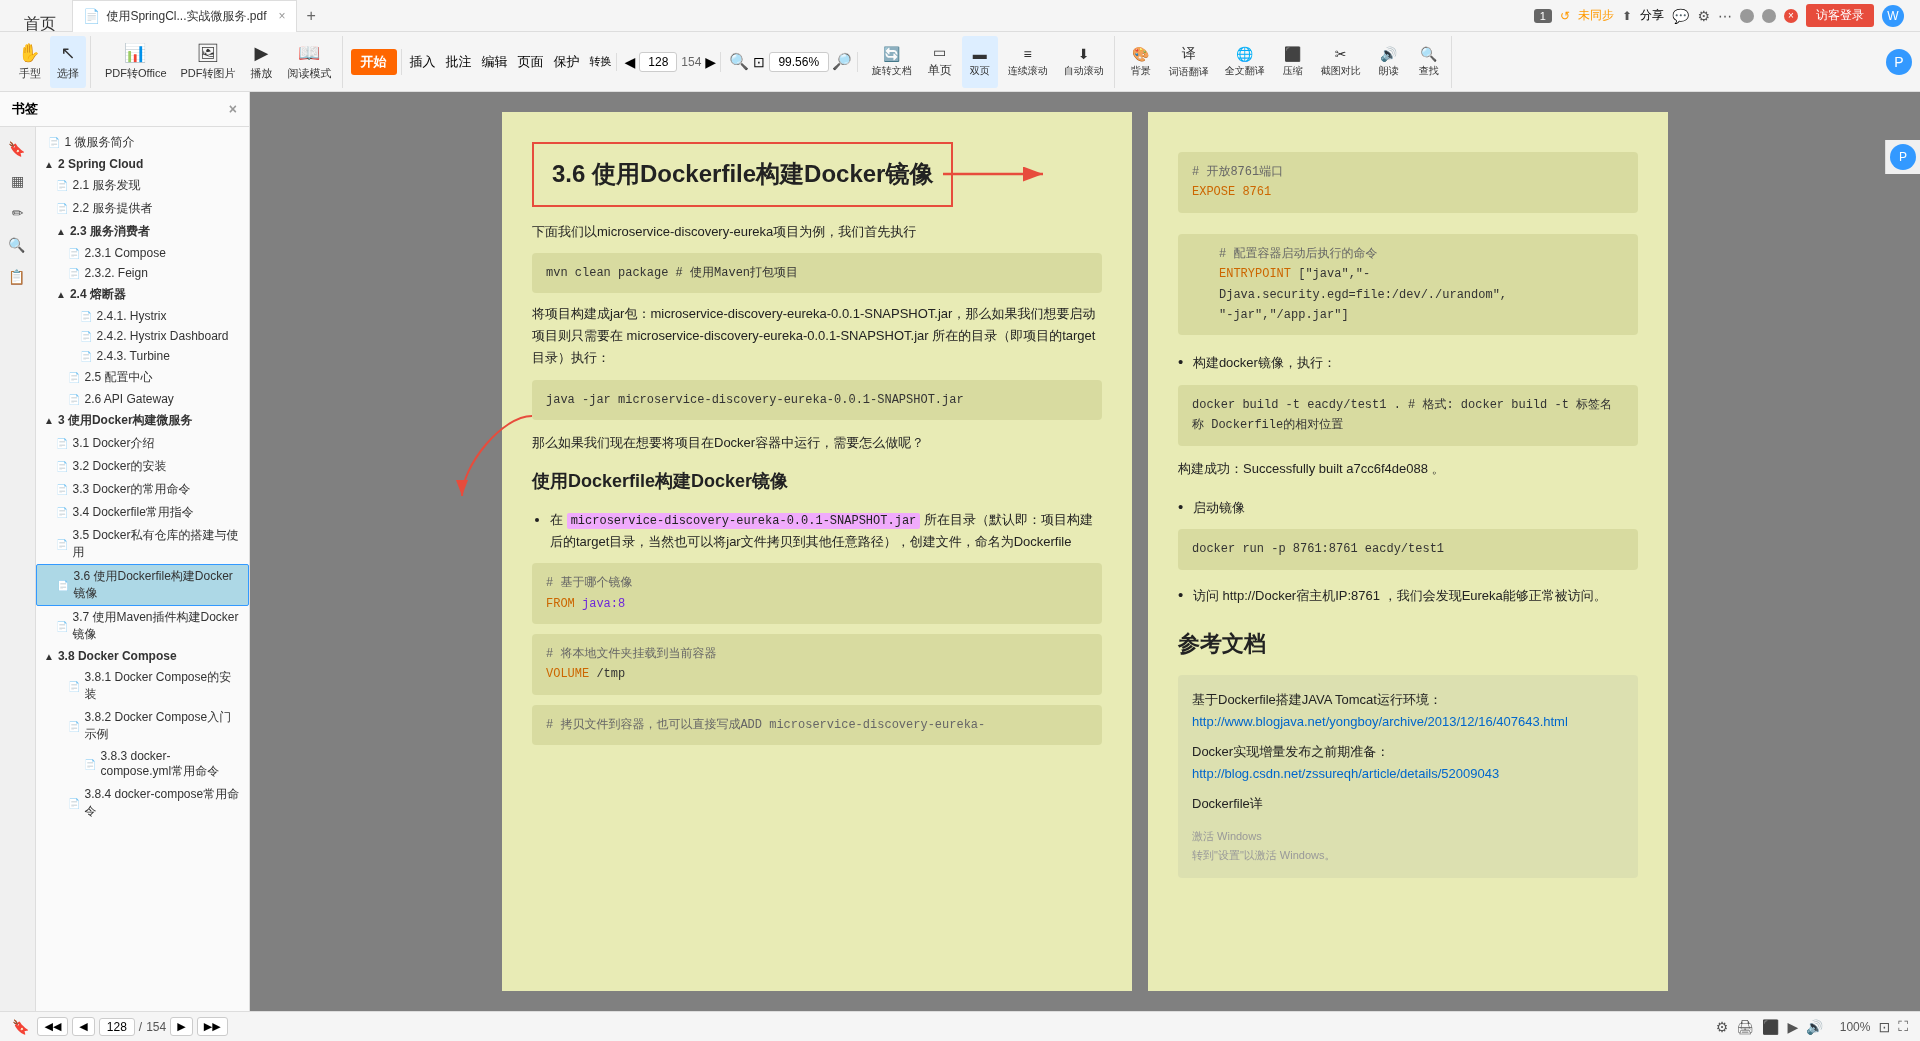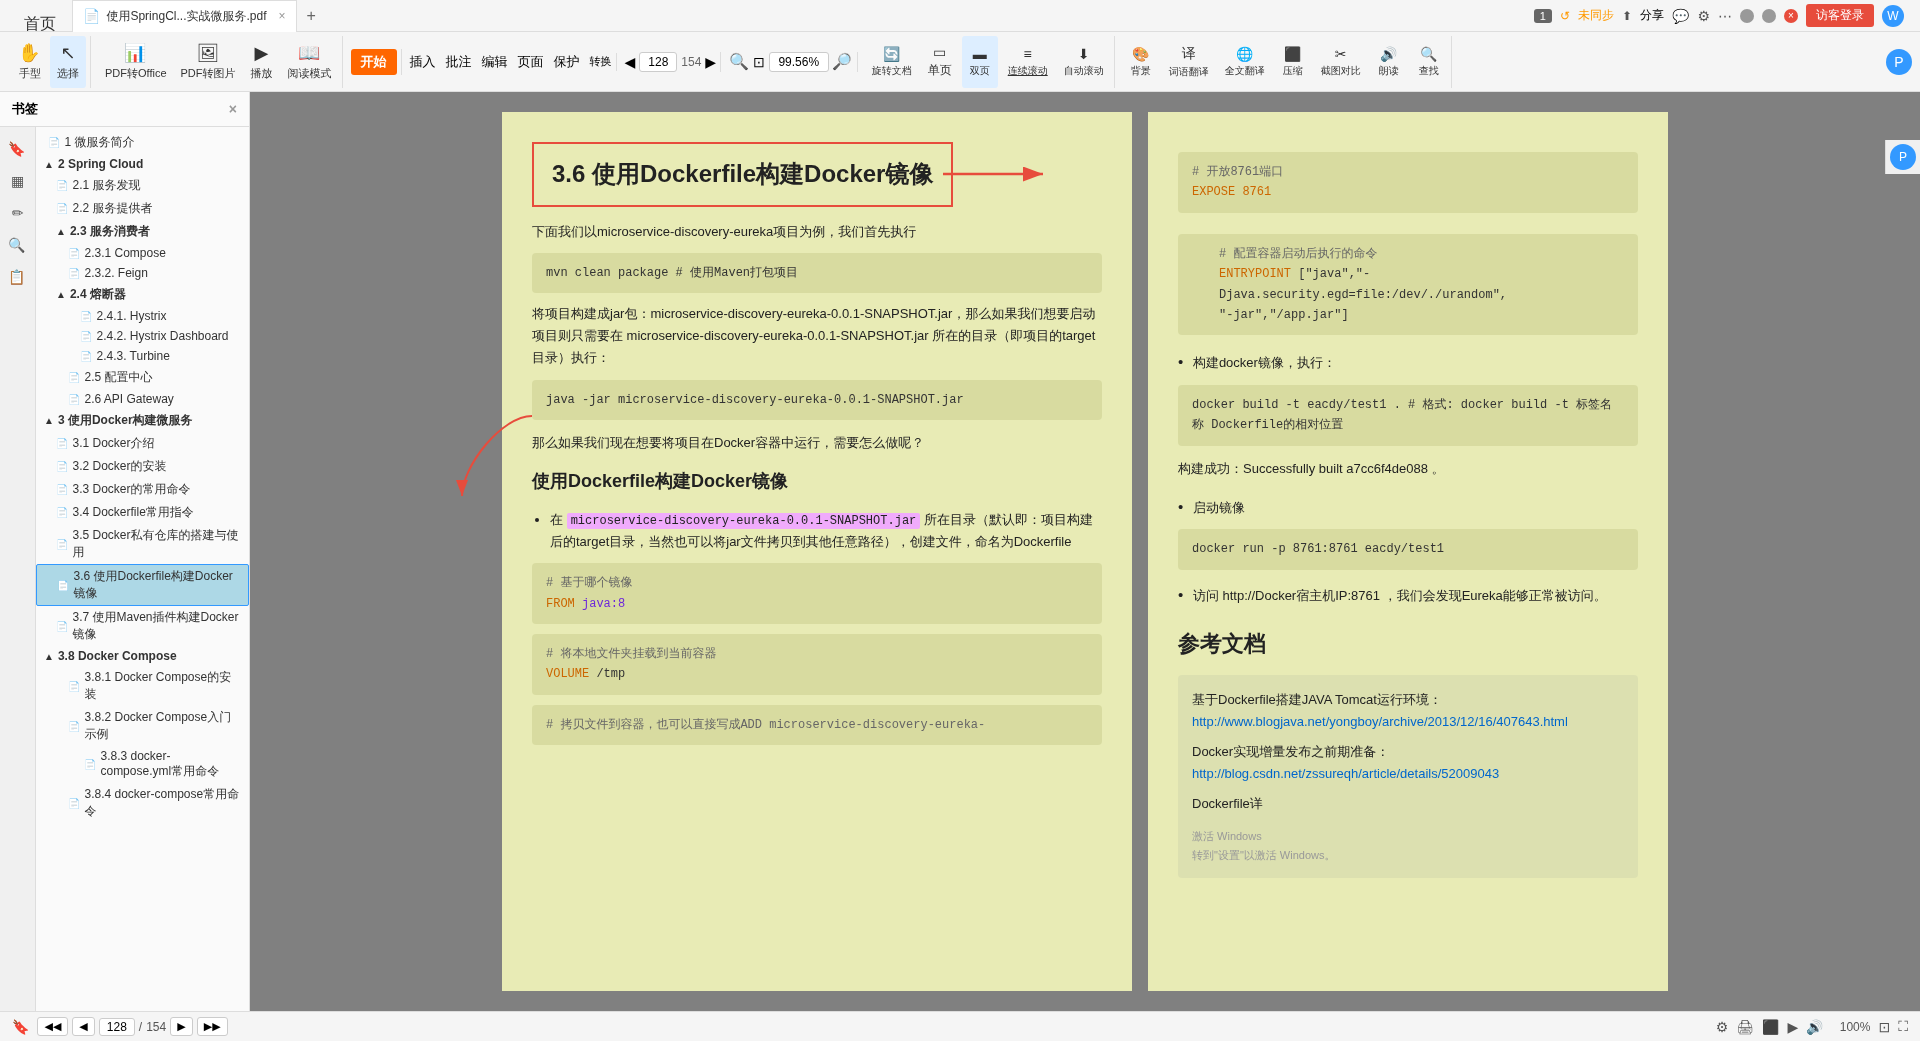--- a/index.html
+++ b/index.html
@@ -360,21 +360,21 @@
     <div class="tool-btn">
       <span style="font-size:14px;">▭</span>
       <span style="font-size:12px;">单页</span>
     </div>
     <div class="tool-btn active">
       <span style="font-size:14px;">▬</span>
       <span style="font-size:10px;">双页</span>
     </div>
     <div class="tool-btn">
       <span style="font-size:14px;">≡</span>
-      <span style="font-size:10px;text-decoration:underline;">连续滚动</span>
+      <span style="font-size:10px;">连续滚动</span>
     </div>
     <div class="tool-btn">
       <span style="font-size:14px;">⬇</span>
       <span style="font-size:10px;">自动滚动</span>
     </div>
   </div>
 
   <div class="toolbar-group" style="gap:4px;">
     <div class="tool-btn">
       <span style="font-size:14px;">🎨</span>

